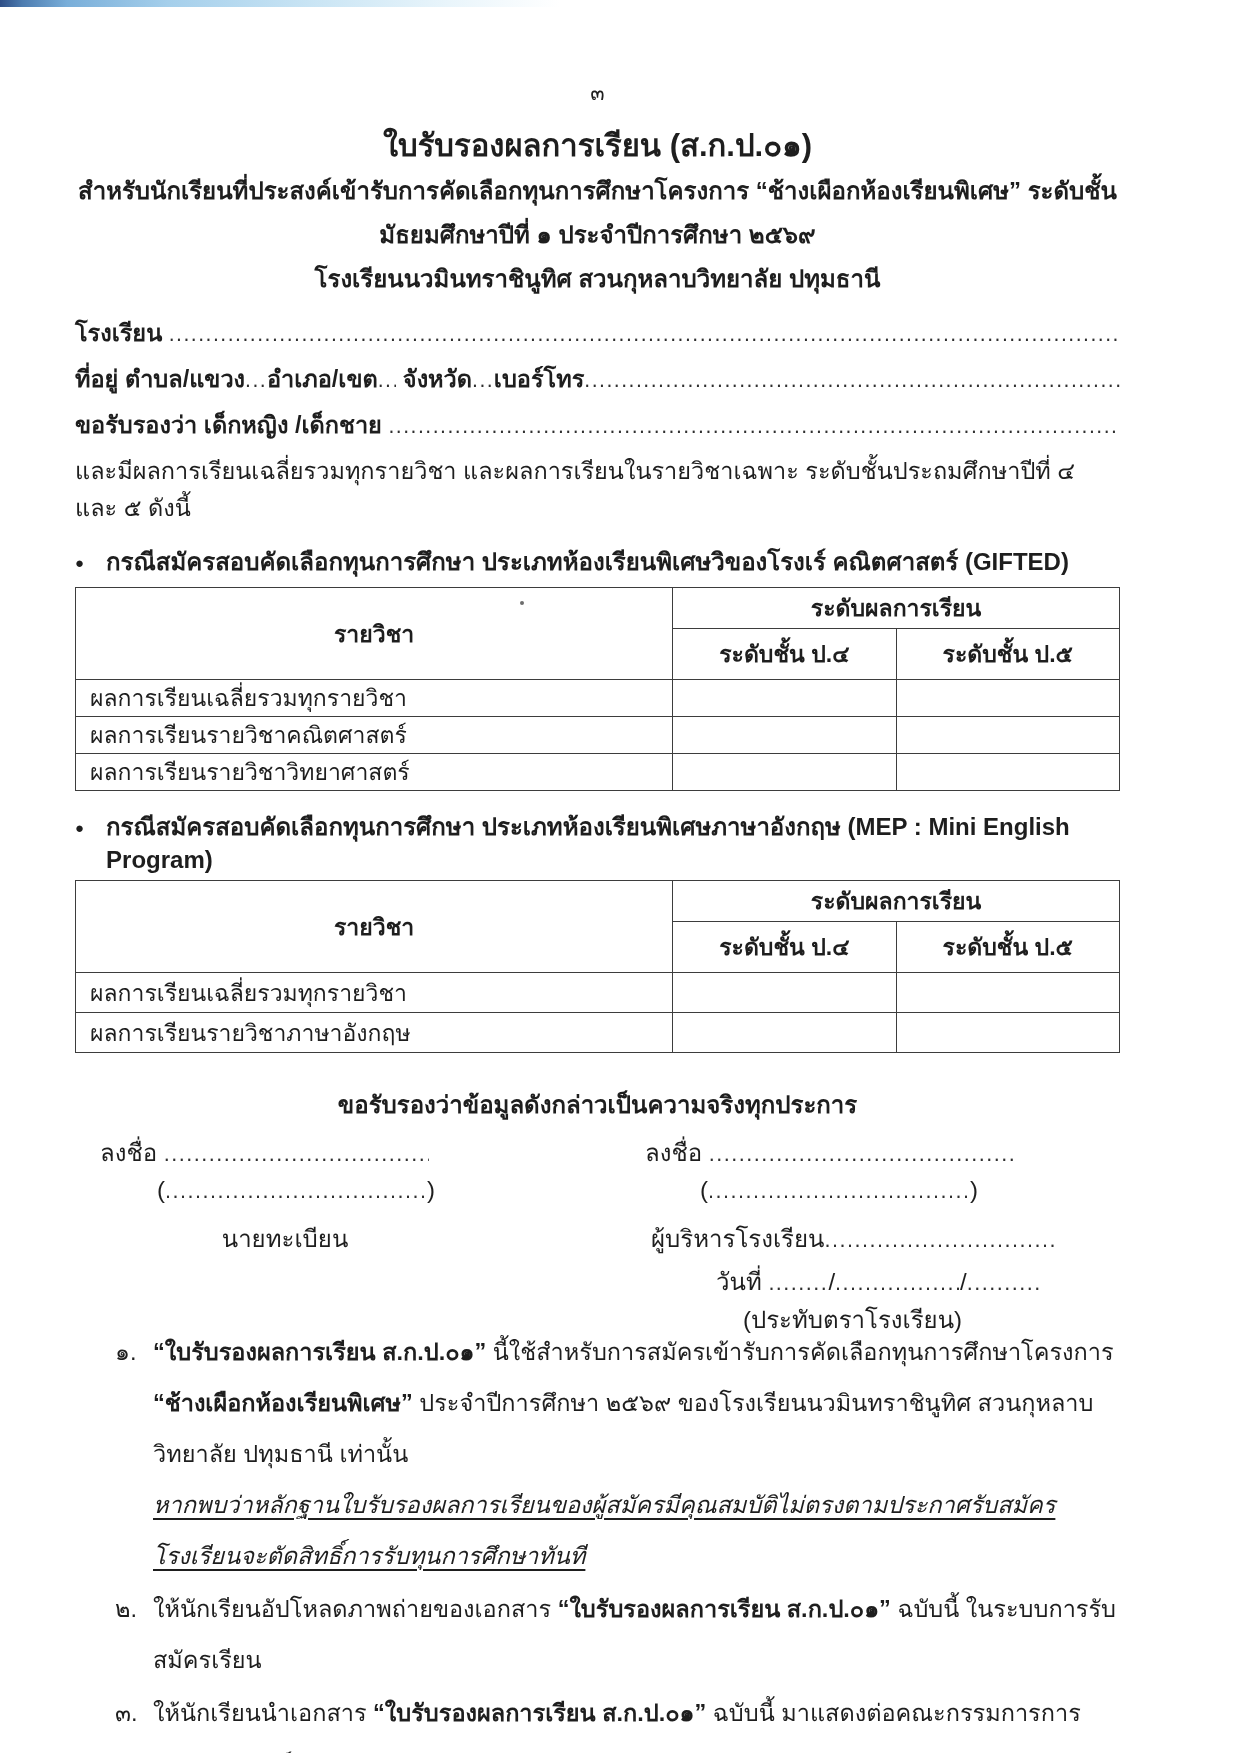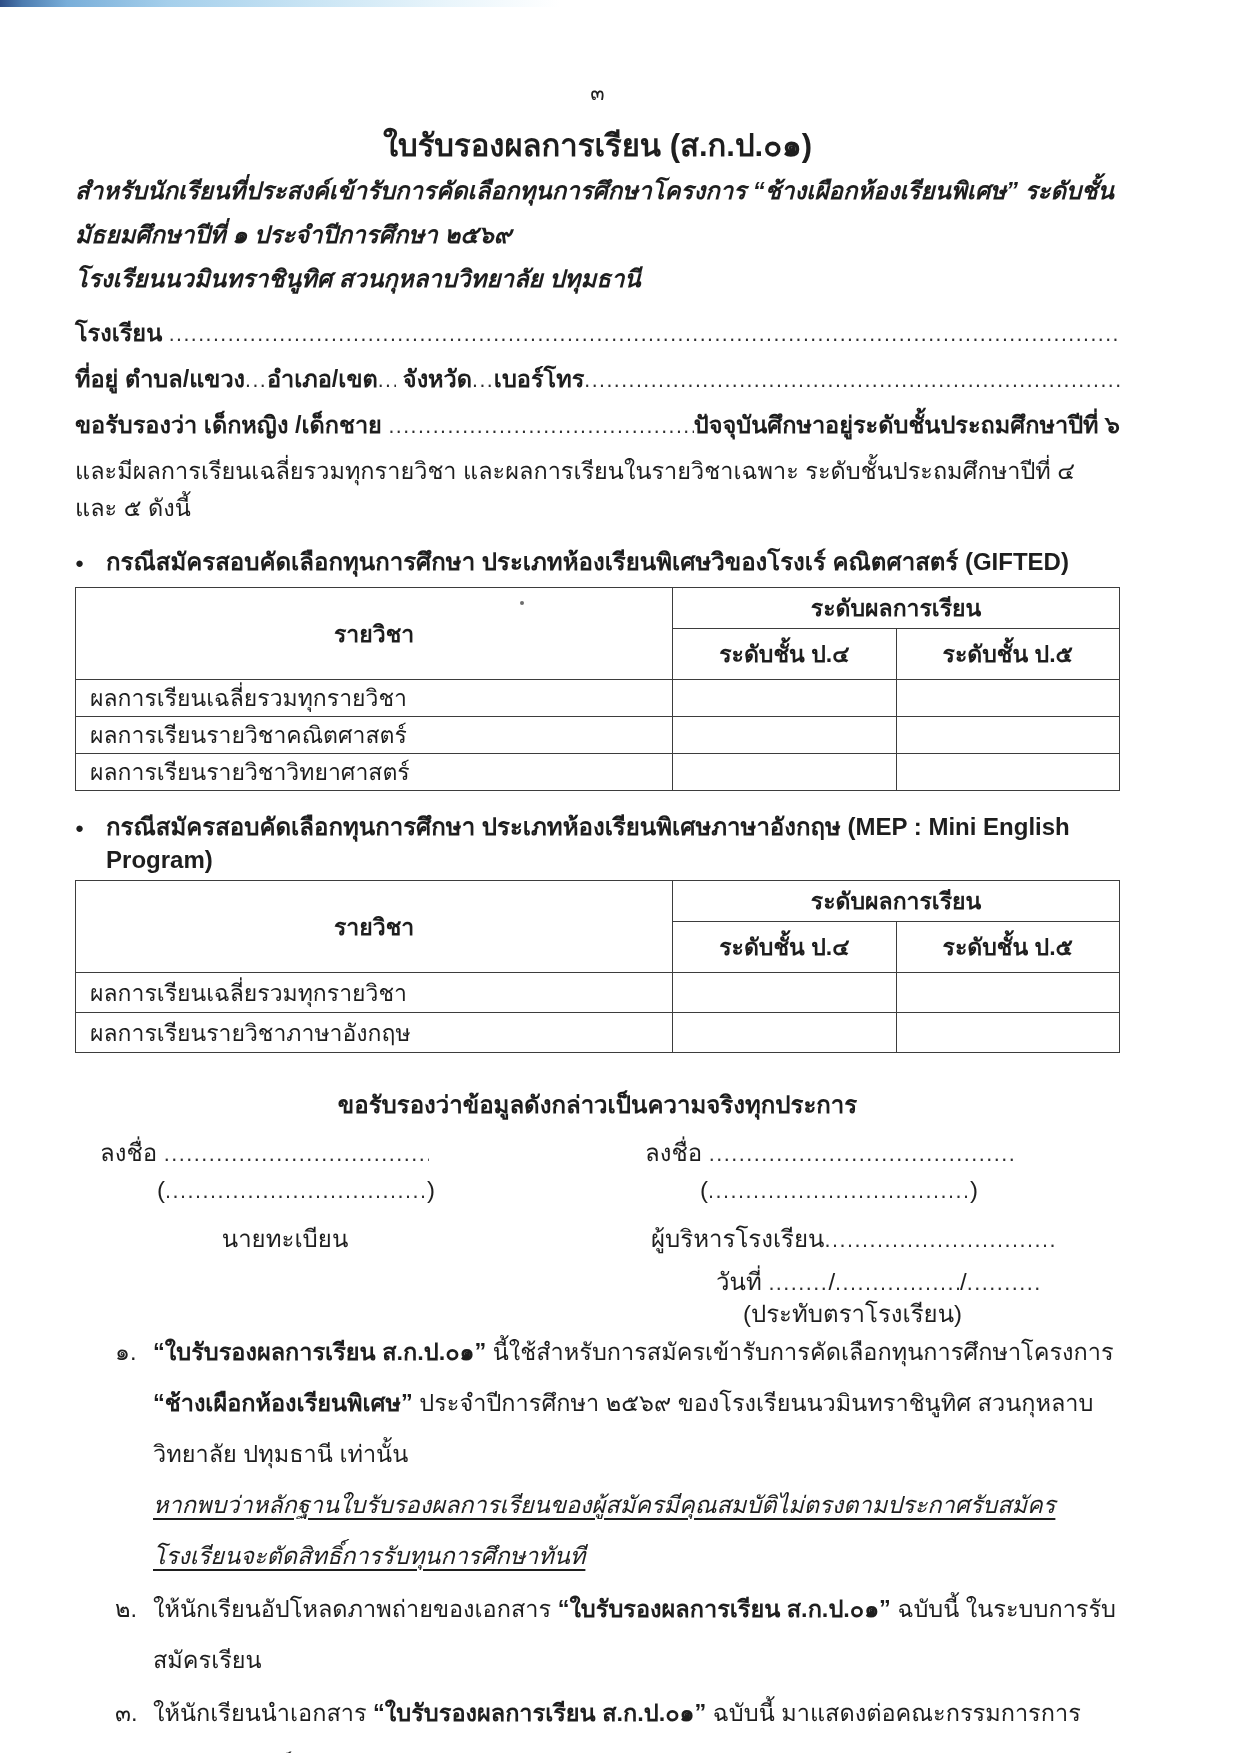--- a/index.html
+++ b/index.html
@@ -18,21 +18,21 @@
   
   .scan-strip{
     position:absolute;left:0;top:0;width:560px;height:7px;
     background:linear-gradient(90deg,#2e4e86 0%,#4d7cb0 4%,#79aed9 12%,#a5cfeb 30%,#c8e4f4 55%,#e9f5fb 80%,rgba(255,255,255,0) 100%);
   }
   .artifact-dot{
     position:absolute;left:520px;top:601px;width:4px;height:4px;border-radius:50%;background:#6d6d6d;
   }
   .page-number{margin-top:78px;text-align:center;font-size:21px;line-height:1.4;}
   .doc-title{margin:18px 0 0 0;text-align:center;font-size:31px;font-weight:700;line-height:1.35;}
-  .doc-sub{margin-top:2px;font-weight:700;font-size:24px;line-height:1.82;font-style:italic;}
+  .doc-sub{margin-top:2px;text-align:center;font-weight:700;font-size:24px;line-height:1.82;}
 
   .formlines{margin-top:14px;}
   .fline{display:flex;align-items:baseline;margin-bottom:9px;font-weight:700;}
   .leader{
     display:inline-block;overflow:hidden;white-space:nowrap;
     letter-spacing:1.5px;color:#2f2f2f;font-weight:400;font-size:0.9em;
   }
   .grow{flex:1 1 auto;min-width:0;}
   .nowrap{white-space:nowrap;flex:0 0 auto;}
   .gpa-line{font-weight:400;margin-bottom:0;}
@@ -59,21 +59,21 @@
 
   .sig-area{position:relative;height:195px;margin-top:6px;font-size:24px;}
   .sig-item{position:absolute;white-space:nowrap;display:flex;align-items:baseline;}
   .sig-left-line{left:25px;top:3px;}
   .sig-right-line{left:570px;top:3px;}
   .paren-left{left:82px;top:46px;}
   .paren-right{left:625px;top:46px;}
   .role-left{left:90px;top:89px;width:240px;justify-content:center;}
   .role-right{left:576px;top:89px;}
   .date-right{left:635px;top:132px;margin-left:6px;}
-  .seal-right{left:668px;top:164px;}
+  .seal-right{left:668px;top:170px;}
   .sig-item .leader{vertical-align:baseline;}
 
   .notes{margin-top:0;}
   .notes-header{font-weight:700;line-height:1.5;margin-top:14px;}
   .note-item{display:flex;padding-left:40px;margin-top:2px;}
   .note-num{flex:0 0 38px;line-height:2.17;}
   .note-body{flex:1;line-height:2.17;}
   .bold{font-weight:700;}
   .warn{
     font-style:italic;text-decoration:underline;
@@ -107,21 +107,20 @@
       <span class="nowrap">อำเภอ/เขต</span>
       <span class="leader" style="width:128px">....................................................................................................................................................................................................................................................................................................................................................................................................................................................................................................................</span>&nbsp;
       <span class="nowrap">จังหวัด</span>
       <span class="leader" style="width:150px">....................................................................................................................................................................................................................................................................................................................................................................................................................................................................................................................</span>
       <span class="nowrap">เบอร์โทร</span>
       <span class="leader grow">....................................................................................................................................................................................................................................................................................................................................................................................................................................................................................................................</span>
     </div>
     <div class="fline">
       <span class="nowrap">ขอรับรองว่า เด็กหญิง /เด็กชาย</span>&nbsp;
       <span class="leader grow">....................................................................................................................................................................................................................................................................................................................................................................................................................................................................................................................</span>
-      <span class="nowrap">ปัจจุบันศึกษาอยู่ระดับชั้นประถมศึกษาปีที่ ๖</span>
     </div>
     <div class="fline gpa-line">
       <span>และมีผลการเรียนเฉลี่ยรวมทุกรายวิชา และผลการเรียนในรายวิชาเฉพาะ ระดับชั้นประถมศึกษาปีที่ ๔ และ ๕ ดังนี้</span>
     </div>
   </div>
 
   <div class="bullet-row">
     <span class="bullet-glyph">●</span>
     <span class="bullet-heading">กรณีสมัครสอบคัดเลือกทุนการศึกษา ประเภทห้องเรียนพิเศษวิของโรงเร์ คณิตศาสตร์ (GIFTED)</span>
   </div>

